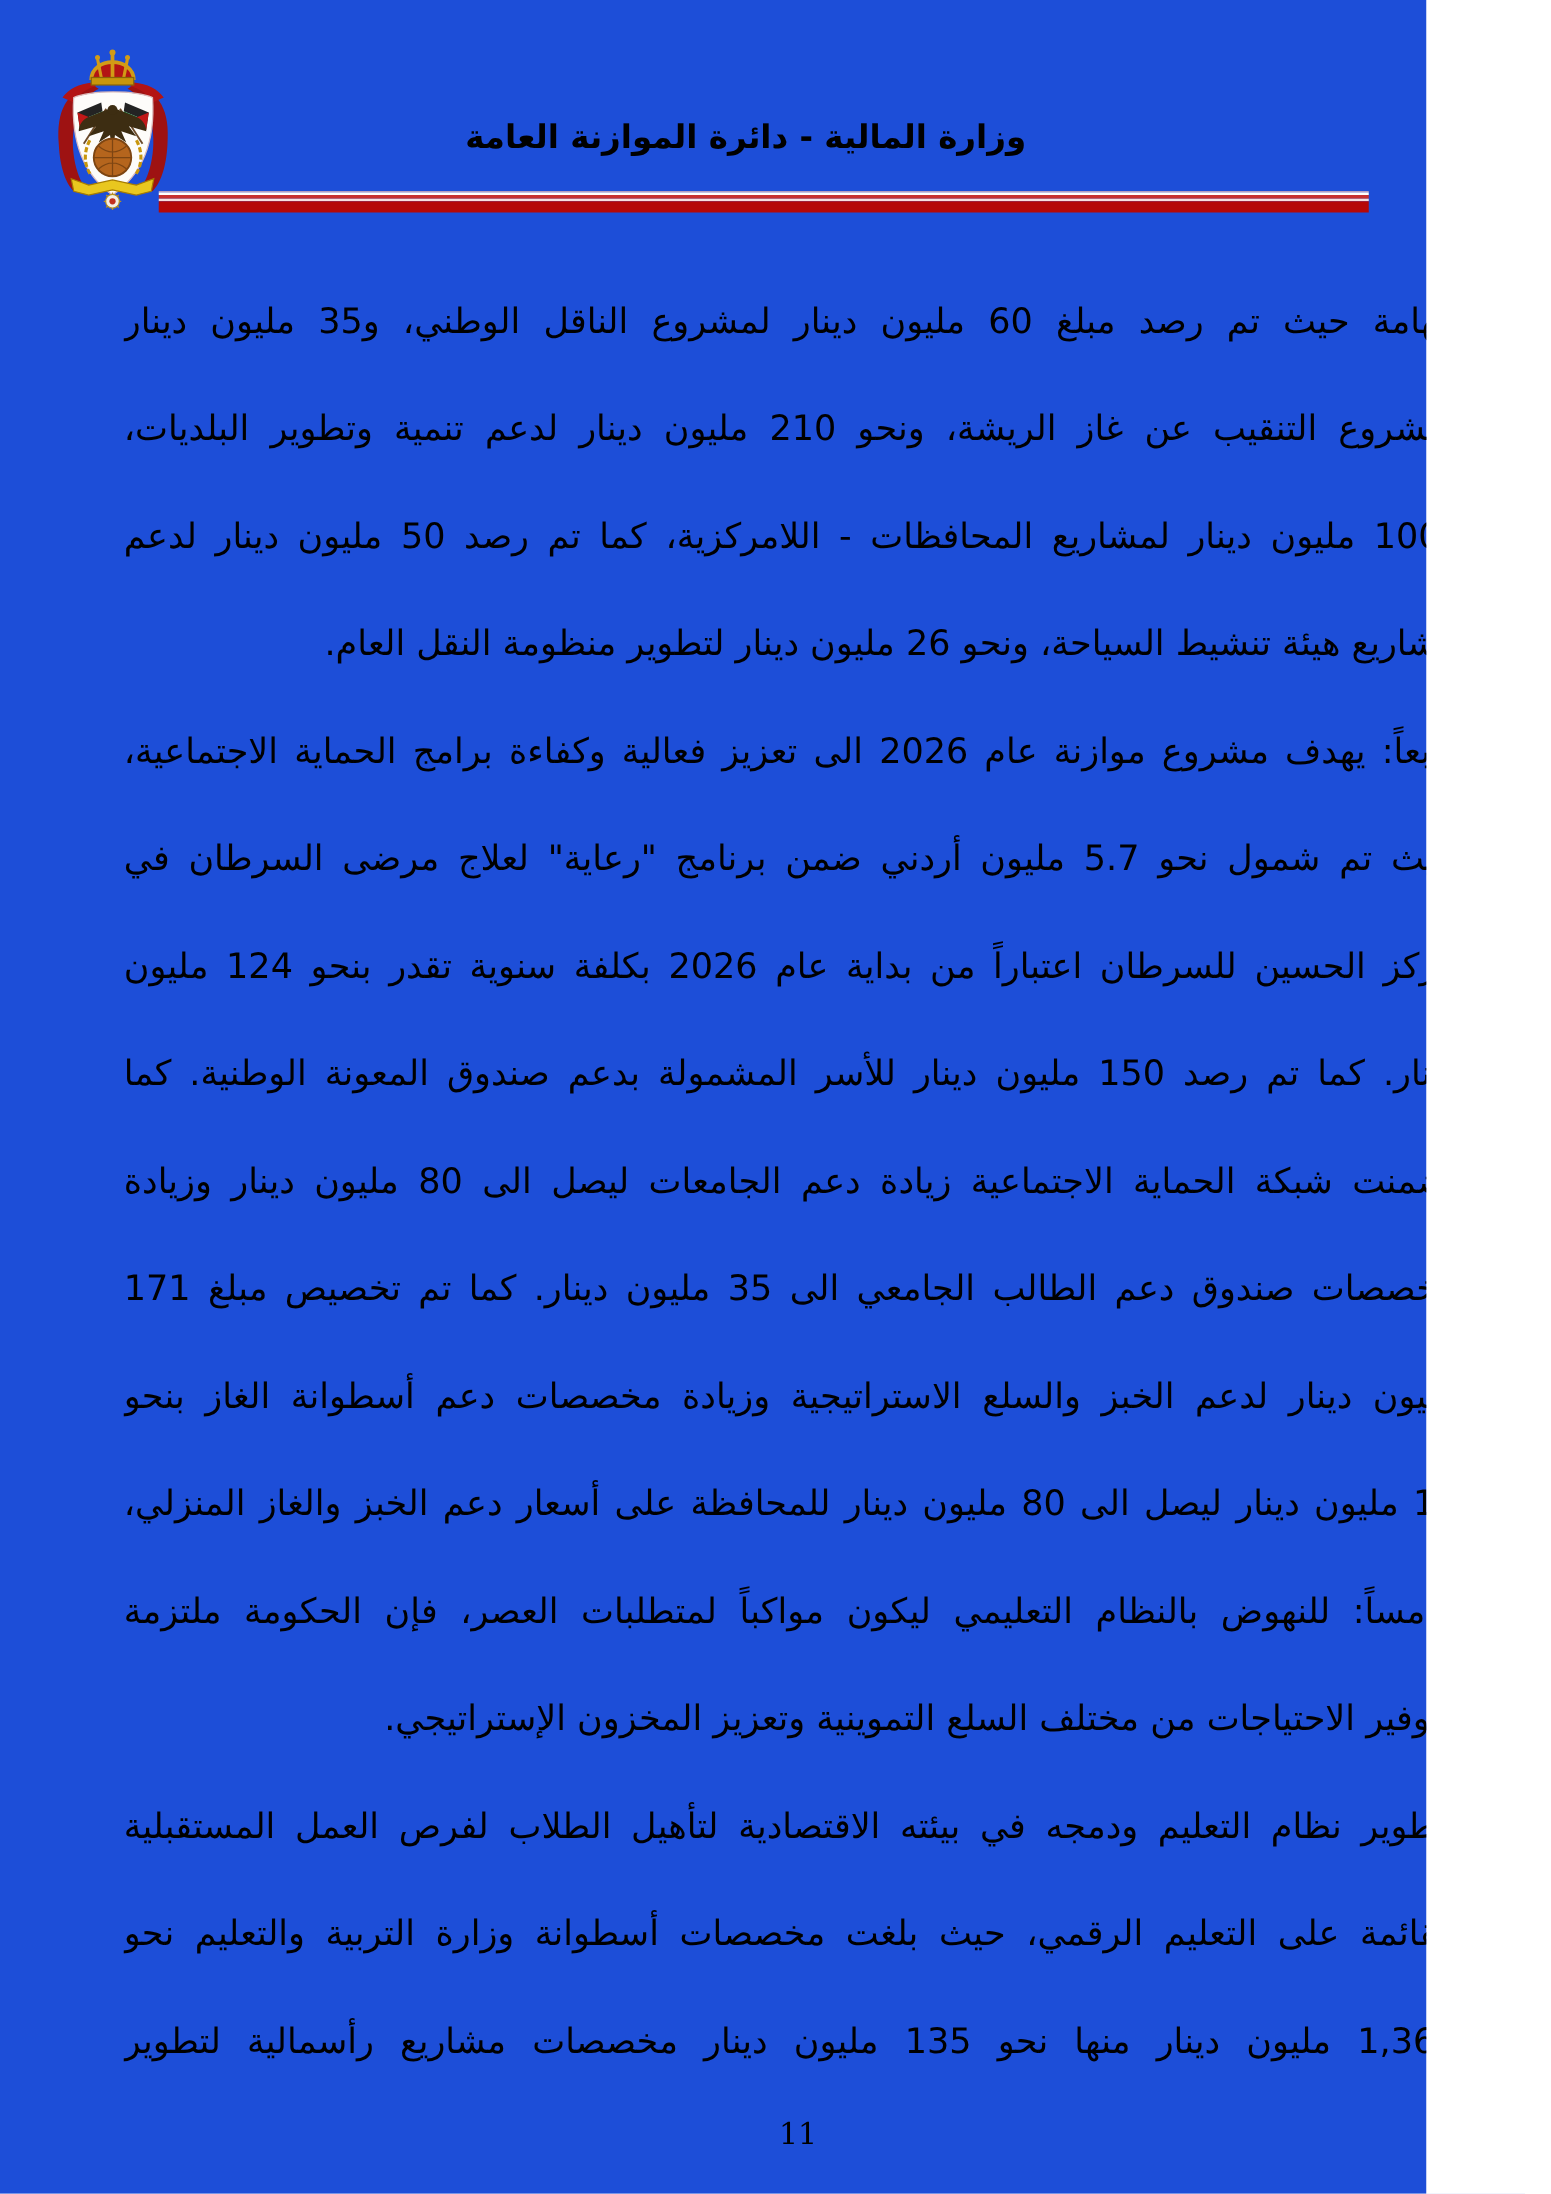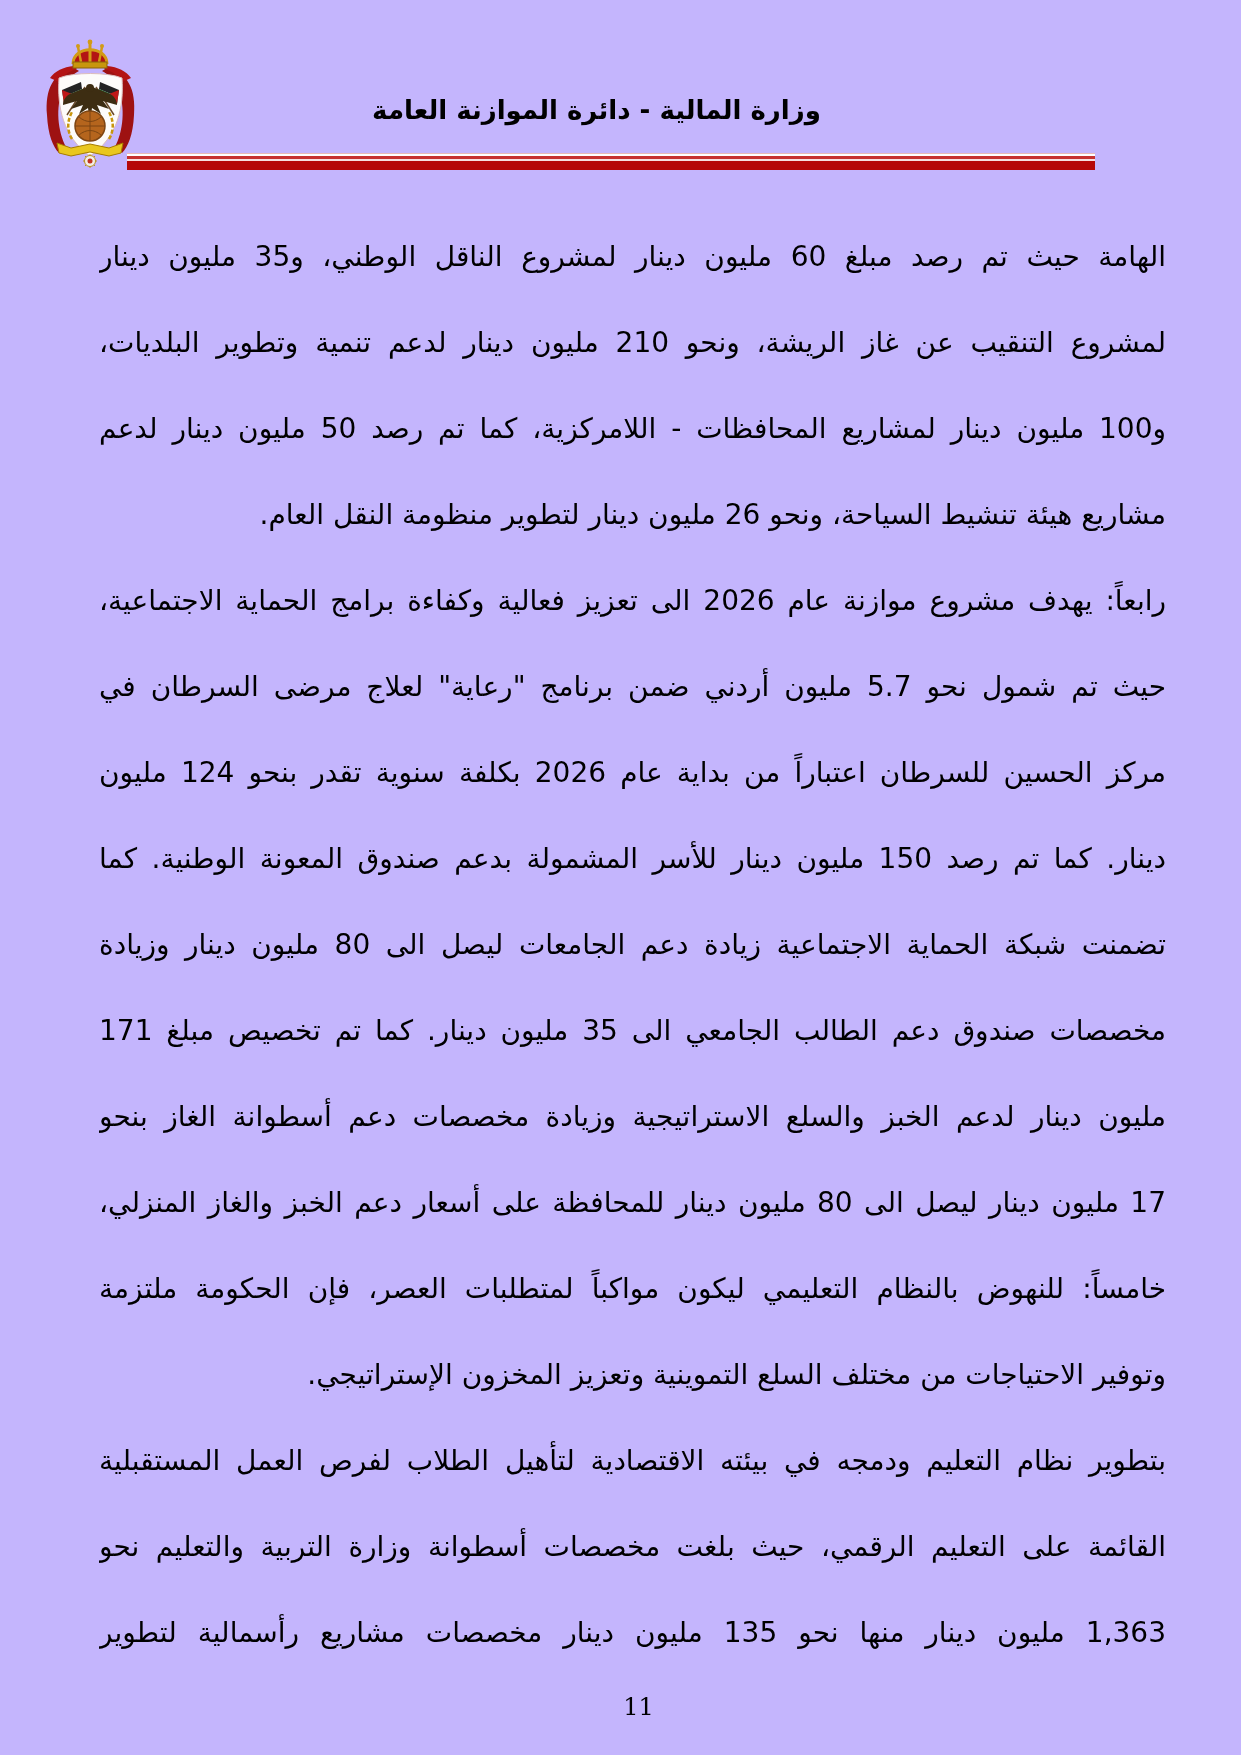--- a/index.html
+++ b/index.html
@@ -1,20 +1,20 @@
 <!DOCTYPE html>
 <html lang="ar"><head>
 <meta charset="utf-8">
 <style>
   html,body{margin:0;padding:0;background:#ffffff;}
   .page{
     position:relative;
-    width:1241px;
+    width:1141px;
     height:1755px;
-    background:#c4b5fd;
+    background:#1d4ed8;
     overflow:hidden;
     font-family:"DejaVu Sans",sans-serif;
     color:#000;
   }
   
   .logo{
     position:absolute;
     left:33px; top:37px;
     width:115px; height:131px;
   }

